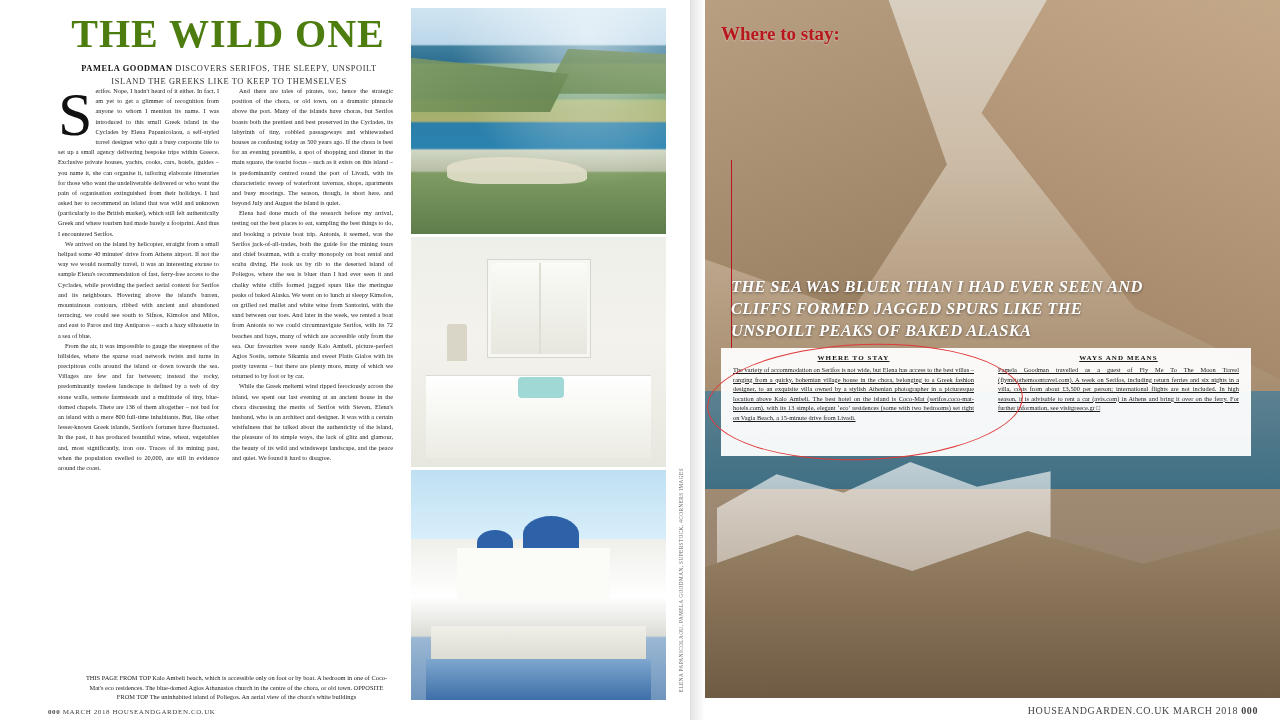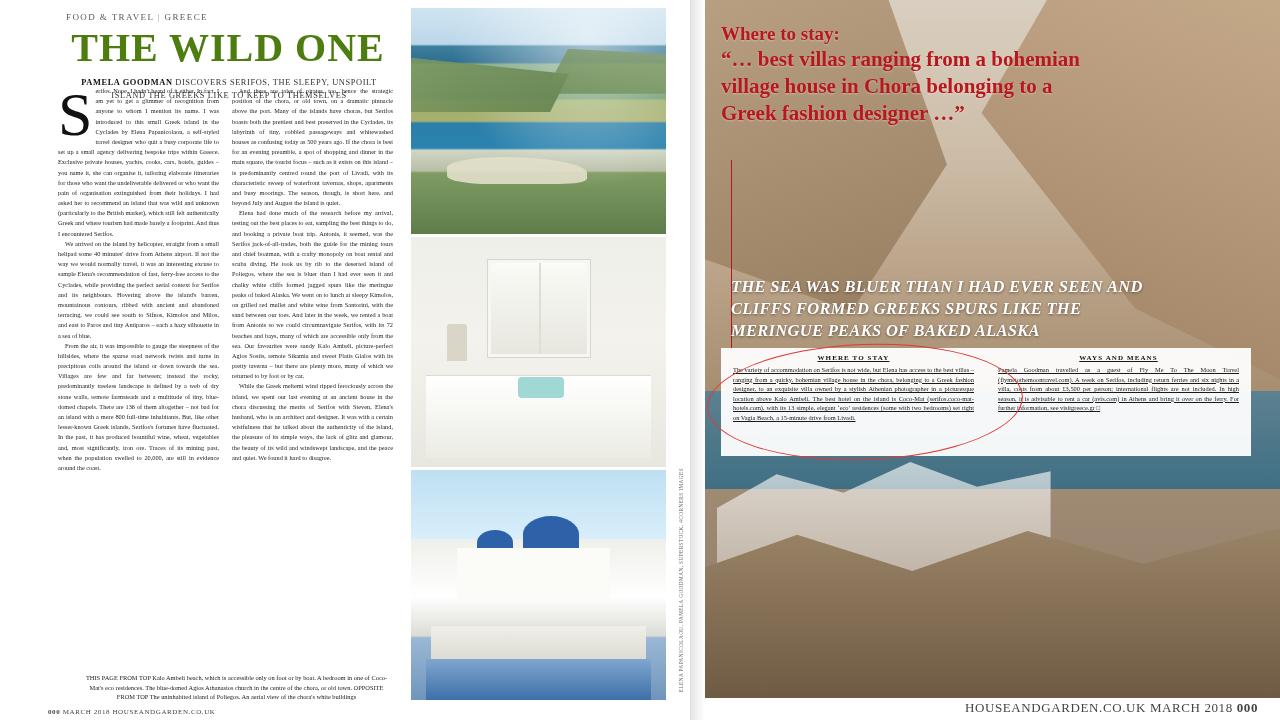--- a/index.html
+++ b/index.html
@@ -288,36 +288,31 @@
   .ellipse-mark {
     position:absolute; left:16px; top:344px;
     width:316px; height:116px;
     border:1.6px solid #e03a3a;
     border-radius:50%;
     transform:rotate(-2deg);
     pointer-events:none;
   }
   .folio-right {
     position:absolute; right:22px; bottom:4px;
-    font-size:13px; letter-spacing:0.6px; color:#444; text-transform:uppercase;
+    font-size:10px; letter-spacing:0.6px; color:#444; text-transform:uppercase;
   }
   .folio-right .pg { font-weight:bold; }
 </style>
 </head>
 <body>
 
 <div class="spread">
 
   <div class="page-left">
 
-    <div class="kicker">
-      <span>FOOD &amp; TRAVEL</span>
-      <span class="sep">|</span>
-      <span>GREECE</span>
-    </div>
 
     <h1 class="headline">THE WILD ONE</h1>
 
     <div class="standfirst">
       <span class="byline">PAMELA GOODMAN</span>
       <span>DISCOVERS SERIFOS, THE SLEEPY, UNSPOILT ISLAND THE GREEKS LIKE TO KEEP TO THEMSELVES</span>
     </div>
 
     <div class="cols">
       <p class="first"><span class="dropcap">S</span><span>erifos. Nope, I hadn't heard of it either. In fact, I am yet to get a glimmer of recognition from anyone to whom I mention its name. I was introduced to this small Greek island in the Cyclades by Elena Papanicolaou, a self-styled travel designer who quit a busy corporate life to set up a small agency delivering bespoke trips within Greece. Exclusive private houses, yachts, cooks, cars, hotels, guides – you name it, she can organise it, tailoring elaborate itineraries for those who want the undeliverable delivered or who want the pain of organisation extinguished from their holidays. I had asked her to recommend an island that was wild and unknown (particularly to the British market), which still felt authentically Greek and where tourism had made barely a footprint. And thus I encountered Serifos.</span></p>
@@ -367,25 +362,24 @@
     <div class="hero">
       <div class="rockR"></div>
       <div class="rockL"></div>
       <div class="sea"></div>
       <div class="town"></div>
       <div class="foreRock"></div>
     </div>
 
     <div class="pullquote">
       <div class="l1">Where to stay:</div>
-      <div>“… best villas ranging from a bohemian village house in Chora belonging to a Greek fashion designer …”</div>
     </div>
     <div class="quote-rule"></div>
 
-    <div class="deck">THE SEA WAS BLUER THAN I HAD EVER SEEN AND CLIFFS FORMED GREEKS SPURS LIKE THE MERINGUE PEAKS OF BAKED ALASKA</div>
+    <div class="deck">THE SEA WAS BLUER THAN I HAD EVER SEEN AND CLIFFS FORMED JAGGED SPURS LIKE THE UNSPOILT PEAKS OF BAKED ALASKA</div>
 
     <div class="info-panel">
       <div class="info-col">
         <h4>WHERE TO STAY</h4>
         <p>The variety of accommodation on Serifos is not wide, but Elena has access to the best villas – ranging from a quirky, bohemian village house in the chora, belonging to a Greek fashion designer, to an exquisite villa owned by a stylish Athenian photographer in a picturesque location above Kalo Ambeli. The best hotel on the island is Coco-Mat (serifos.coco-mat-hotels.com), with its 13 simple, elegant ‘eco’ residences (some with two bedrooms) set right on Vagia Beach, a 15-minute drive from Livadi.</p>
       </div>
       <div class="info-col">
         <h4>WAYS AND MEANS</h4>
         <p>Pamela Goodman travelled as a guest of Fly Me To The Moon Travel (flymetothemoontravel.com). A week on Serifos, including return ferries and six nights in a villa, costs from about £3,500 per person; international flights are not included. In high season, it is advisable to rent a car (avis.com) in Athens and bring it over on the ferry. For further information, see visitgreece.gr □</p>
       </div>

